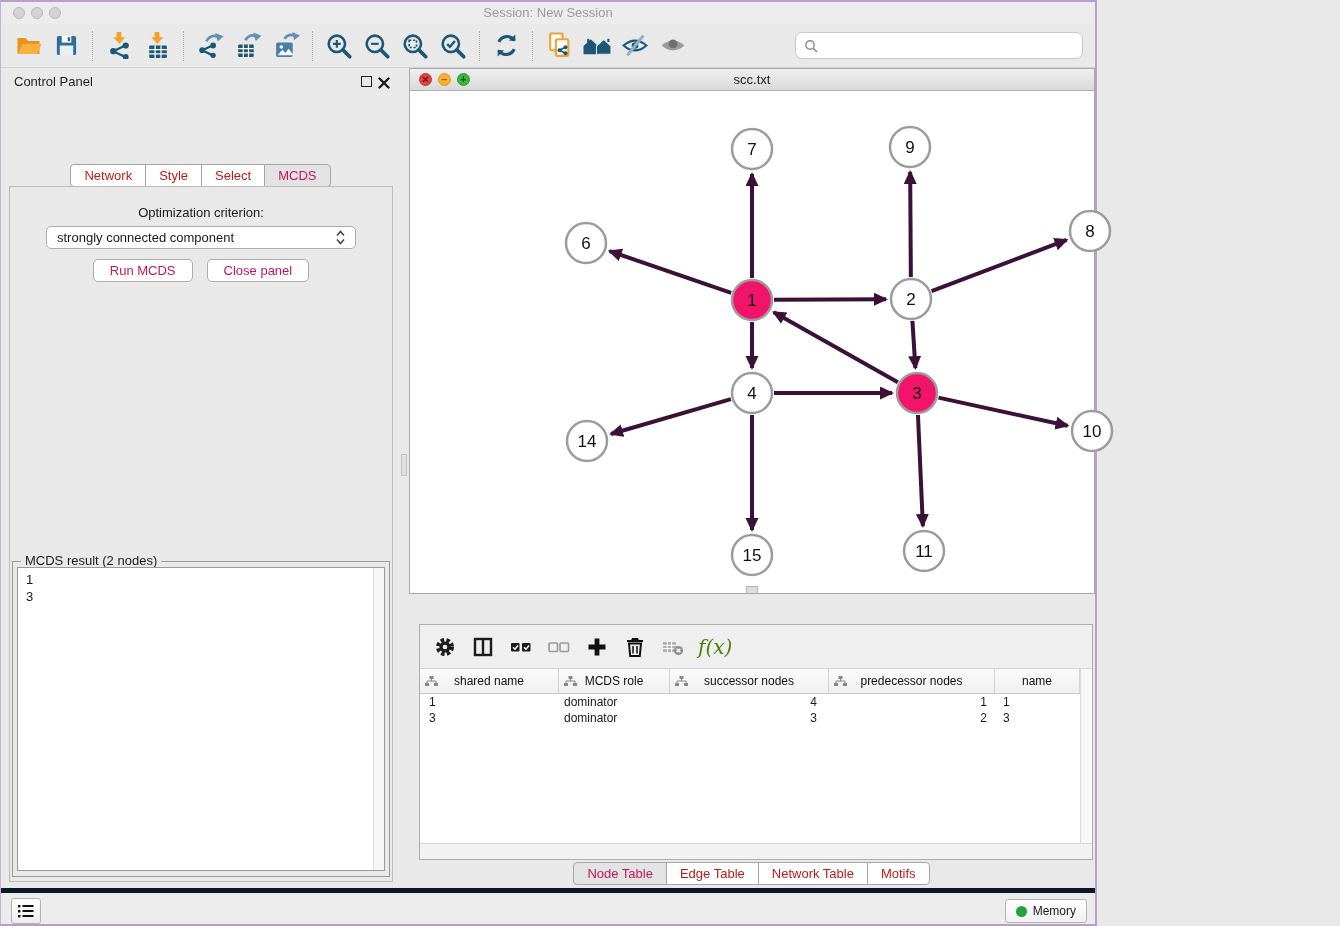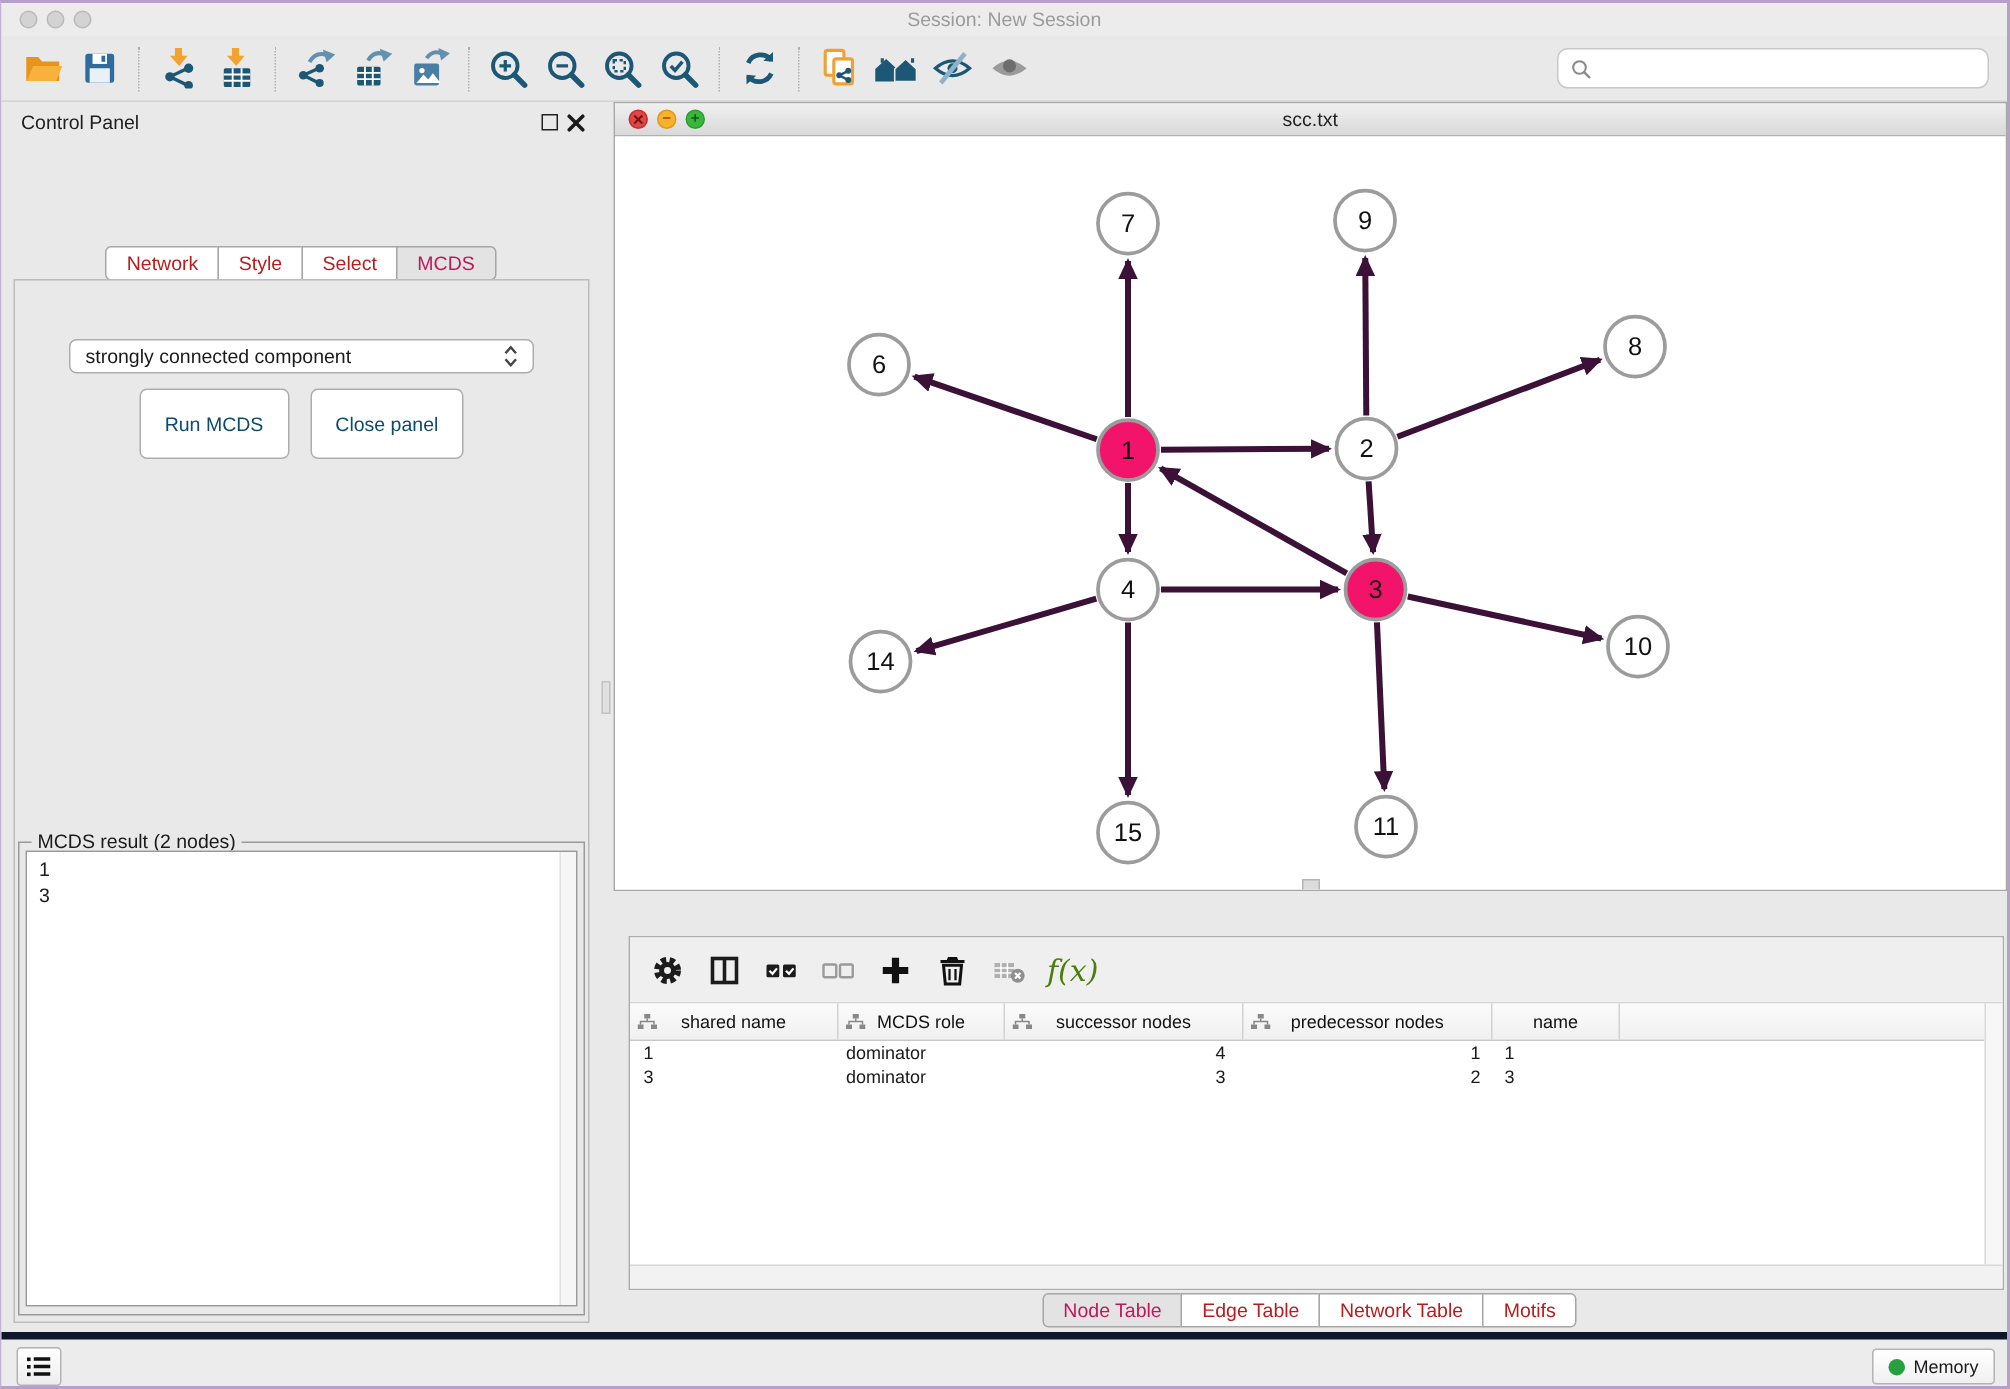--- a/index.html
+++ b/index.html
@@ -1,18 +1,18 @@
 <!DOCTYPE html>
 <html><head>
 <meta charset="utf-8">
 <style>
   * { margin:0; padding:0; box-sizing:border-box; }
   html,body { width:1340px; height:926px; }
   body { font-family:"Liberation Sans", sans-serif; color:#1a1a1a; background:#e9e9e9; overflow:hidden; }
-  .app { position:relative; width:1340px; height:926px; background:#e9e9e9;
+  .app { position:relative; width:1097px; height:926px; background:#e9e9e9;
          border-top:2px solid #b79ecb; border-right:2px solid #b79ecb;
          border-bottom:2px solid #b79ecb; border-left:1px solid #c3b2d3; }
 
   
   .titlebar { position:absolute; left:0; right:0; top:0; height:22px; background:#ececec; }
   .titlebar .title { position:absolute; left:0; right:0; top:3px; text-align:center; font-size:13px; color:#9b9b9b; }
   .tl { position:absolute; top:5px; width:12px; height:12px; border-radius:50%; background:#d3d3d3; border:1px solid #b9b9b9; }
 
   
   .toolbar { position:absolute; left:0; right:0; top:22px; height:44px; background:#e9e9e9;
@@ -33,21 +33,21 @@
   .seg { font-size:13px; padding:3px 13px; background:#fff; border:1px solid #a6a6a6; margin-left:-1px; color:#b91c1c; }
   .seg:first-child { border-radius:4px 0 0 4px; }
   .seg:last-child { border-radius:0 4px 4px 0; }
   .seg.disabled { background:#e3e3e3; color:#be185d; }
   .cp-body { position:absolute; left:8px; right:8px; top:118px; bottom:6px; background:#e9e9e9; border:1px solid #bcbcbc; }
   .opt-label { position:absolute; top:18px; left:0; right:0; text-align:center; font-size:13px; }
   .dropdown { position:absolute; top:39px; left:36px; right:36px; height:23px; background:#fff; border:1px solid #adadad;
               border-radius:5px; display:flex; align-items:center; font-size:13px; padding:0 10px; }
   .dropdown .dd-val { flex:1; }
   .btn-row { position:absolute; top:72px; left:0; right:0; display:flex; justify-content:center; gap:14px; }
-  .btn { font-size:13px; background:#fff; border:1px solid #adadad; border-radius:5px; padding:15px 16px; color:#0c4a6e; }
+  .btn { font-size:13px; background:#fff; border:1px solid #adadad; border-radius:5px; padding:3px 16px; color:#be185d; }
   .fieldset { position:absolute; left:2px; right:2px; top:374px; bottom:4px; border:1px solid #9a9a9a; }
   .fieldset .legend { position:absolute; top:-9px; left:8px; background:#e9e9e9; padding:0 4px; font-size:13px; }
   .result-box { position:absolute; left:4px; right:4px; top:5px; bottom:5px; background:#fff; border:1px solid #999; overflow:hidden; }
   .result-box .lines { padding:3px 8px; font-size:13px; line-height:17px; }
   .vscroll-strip { position:absolute; right:0; top:0; bottom:0; width:11px; background:#f6f6f6; border-left:1px solid #e2e2e2; }
 
   
   .net-window { position:absolute; left:408px; top:66px; right:0; height:526px; background:#fff; border:1px solid #a9a9a9; }
   .net-titlebar { position:absolute; left:0; right:0; top:0; height:22px;
                   background:linear-gradient(#f0f0f0,#d9d9d9); border-bottom:1px solid #b0b0b0; }
@@ -267,20 +267,21 @@
           </svg>
       </span>
     </div>
     <div class="cp-tabs">
       <span class="seg">Network</span>
       <span class="seg">Style</span>
       <span class="seg">Select</span>
       <span class="seg disabled">MCDS</span>
     </div>
     <div class="cp-body">
+      <div class="opt-label">Optimization criterion:</div>
       <div class="dropdown">
         <span class="dd-val">strongly connected component</span>
         <svg width="9" height="15" viewBox="0 0 9 15">
             <path d="M1 5.5L4.5 1.5L8 5.5" fill="none" stroke="#444" stroke-width="1.6"></path>
             <path d="M1 9.5L4.5 13.5L8 9.5" fill="none" stroke="#444" stroke-width="1.6"></path>
           </svg>
       </div>
       <div class="btn-row">
         <button class="btn">Run MCDS</button>
         <button class="btn">Close panel</button>

